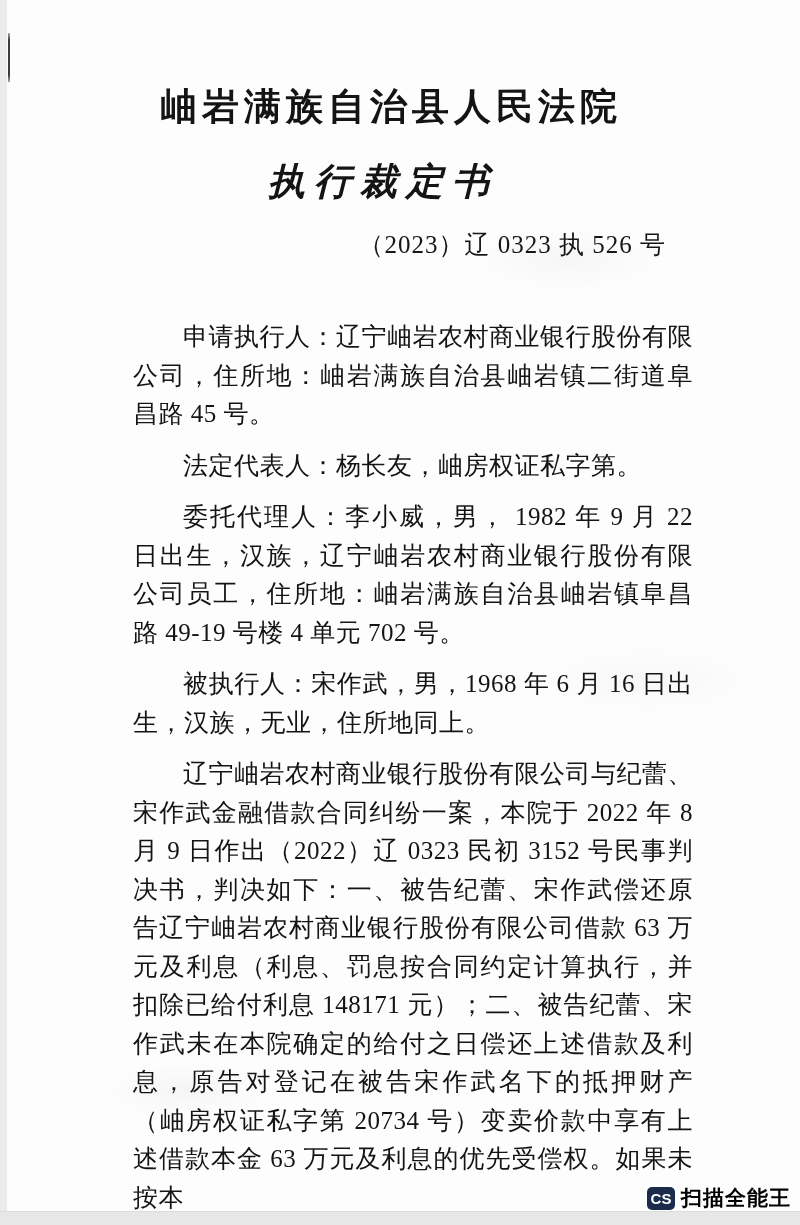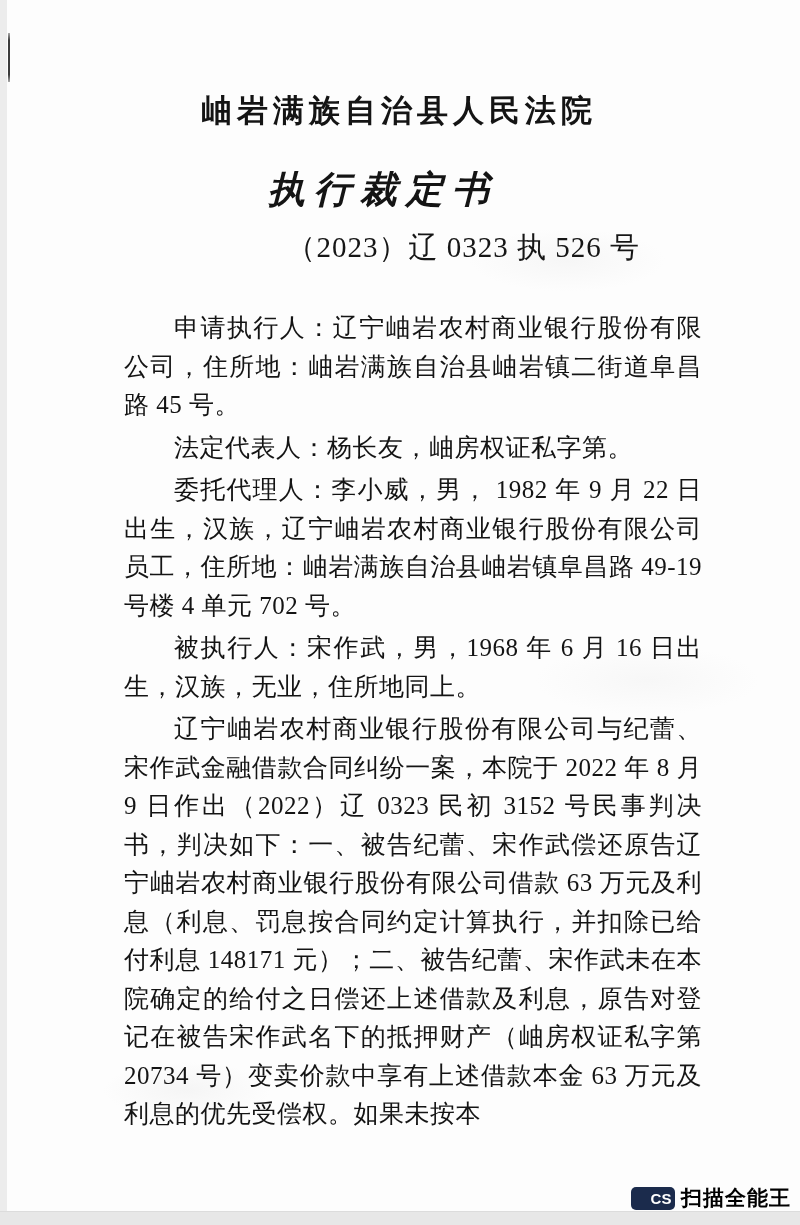--- a/index.html
+++ b/index.html
@@ -31,25 +31,25 @@
   .scan-artifact {
     position: absolute;
     left: 1px;
     top: 33px;
     width: 2px;
     height: 49px;
     background: linear-gradient(#aaa, #3a3a3a 15%, #3a3a3a 85%, #aaa);
   }
 
   .court-name {
-    margin: 16px;
+    margin: 8px;
     padding-top: 74px;
     width: 752px;
     text-align: center;
-    font-size: 31px;
+    font-size: 37px;
     font-weight: bold;
     letter-spacing: 5px;
     color: #141414;
   }
 
   .doc-type {
     margin: 0;
     padding-top: 17px;
     width: 752px;
     text-align: center;
@@ -59,33 +59,34 @@
     color: #141414;
     font-style: italic;
   }
 
   .case-number {
     position: absolute;
     top: 228px;
     left: 0;
     width: 633px;
     text-align: right;
-    font-size: 29px;
+    font-size: 25px;
     letter-spacing: 1px;
     color: #161616;
+    padding-left: 26px;
   }
 
   .body-text {
     position: absolute;
     top: 305px;
     left: 113px;
     width: 586px;
   }
   .body-text p {
-    margin: 4px;
+    margin: 13px;
     font-size: 25px;
     line-height: 38.5px;
     text-align: justify;
     text-indent: 2em;
     letter-spacing: 0.5px;
     color: #141414;
   }
 
   
   .bottom-strip {
@@ -113,21 +114,20 @@
     align-items: center;
     justify-content: center;
     width: 28px;
     height: 23px;
     background: #1b2b4c;
     border-radius: 5px;
     color: #ffffff;
     font-size: 15px;
     font-weight: bold;
     letter-spacing: 0;
-    padding-left: 16px;
   }
   .cs-text {
     font-size: 21px;
     font-weight: bold;
     color: #000000;
     letter-spacing: 1px;
   }
 </style>
 </head>
 <body>

